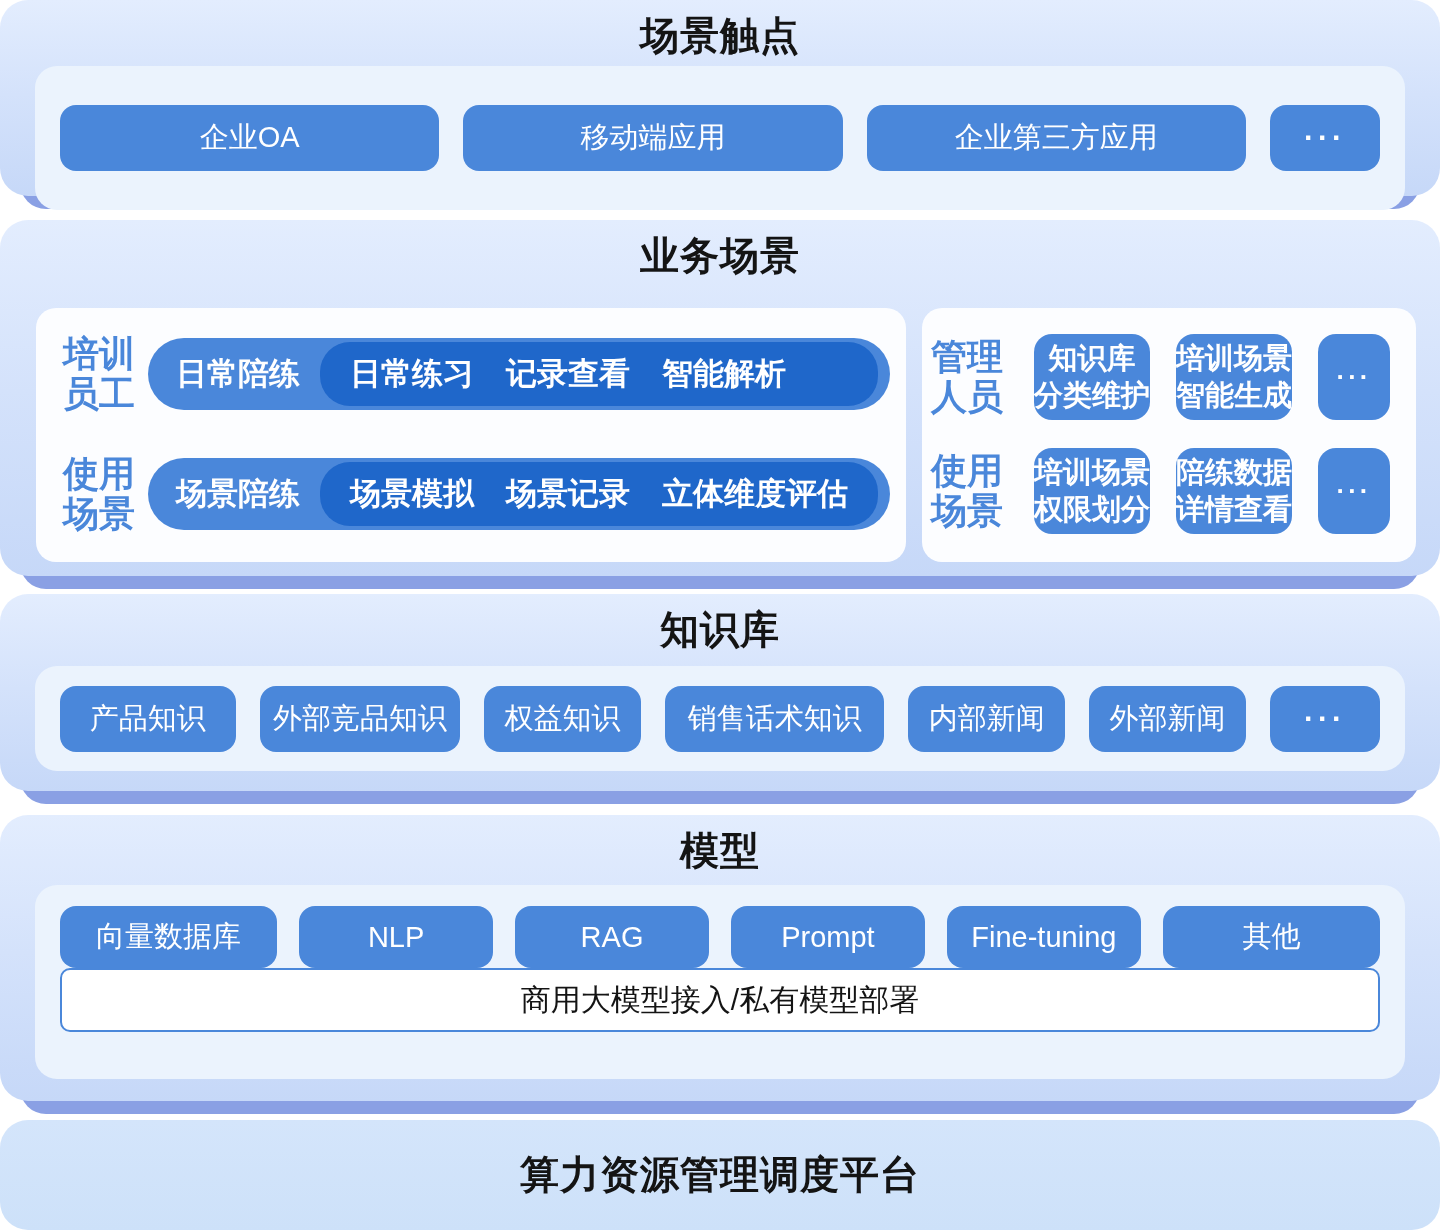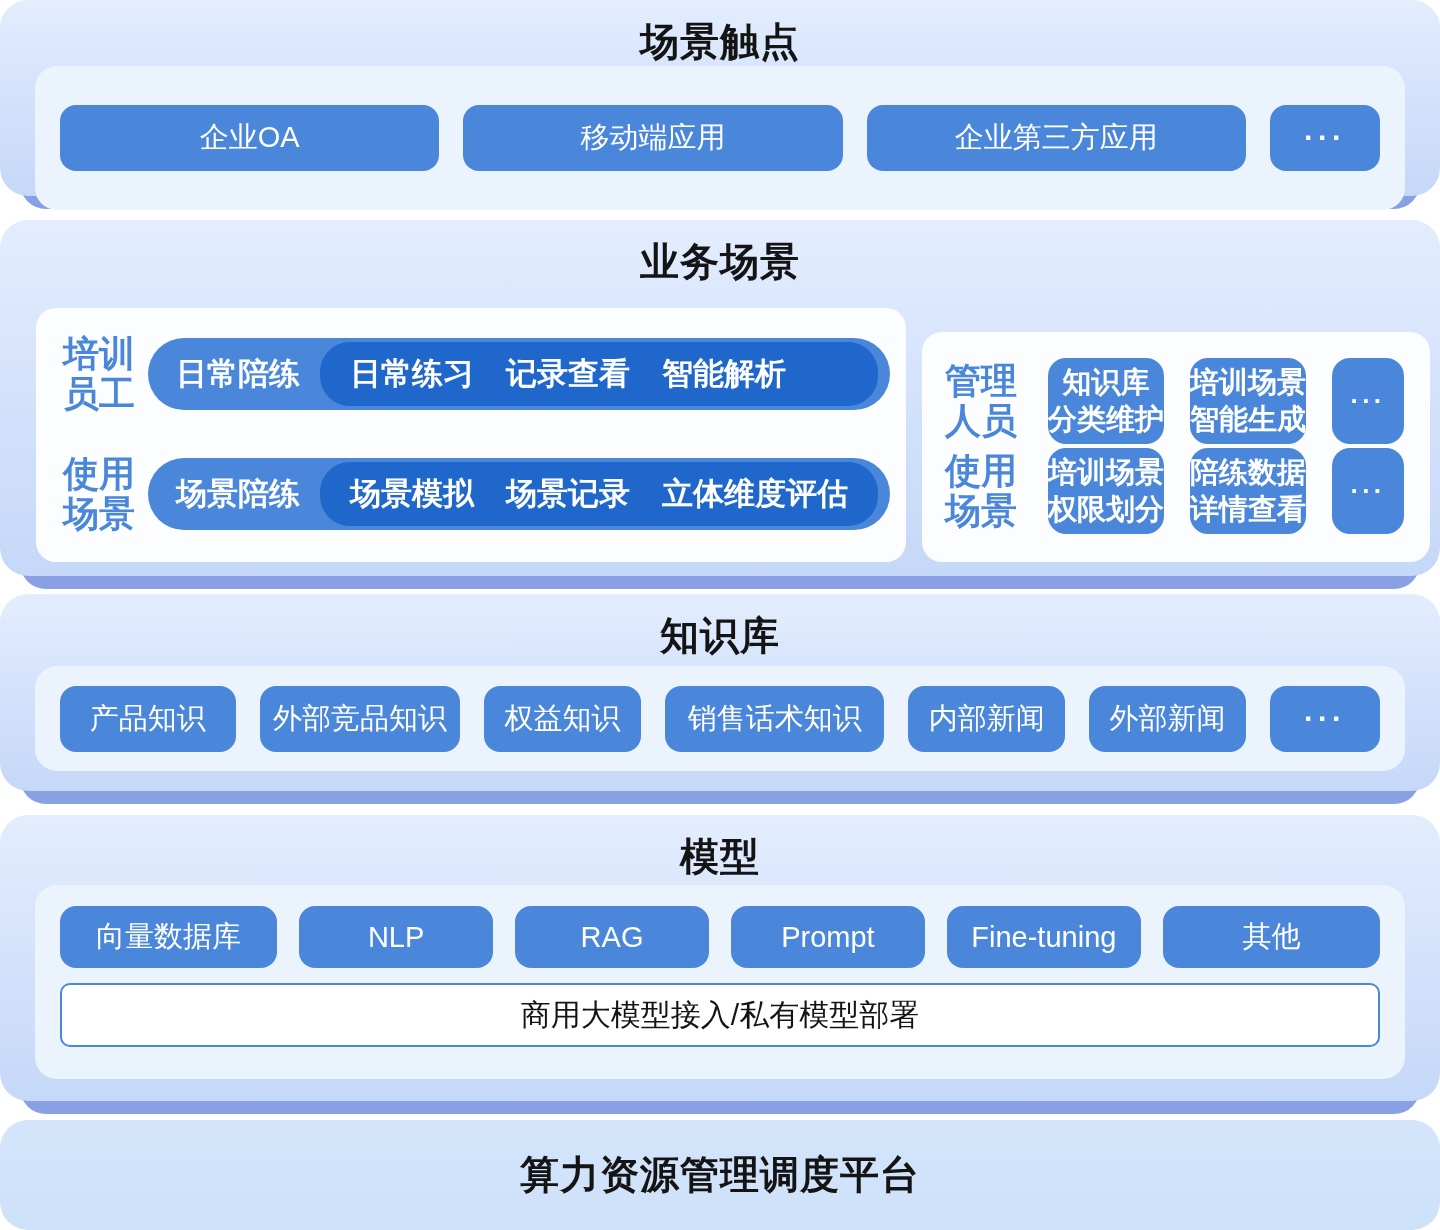--- a/index.html
+++ b/index.html
@@ -20,21 +20,21 @@
     background:#8aa0e4; border-radius:26px;
   }
   .band-card{
     position:absolute; inset:0; border-radius:28px;
     background:linear-gradient(180deg,#e3edfe 0%,#d4e2fb 48%,#c6d8f8 100%);
   }
   .s5 .band-card{ background:linear-gradient(180deg,#d4e5fb 0%,#cde1f9 100%);
     display:flex; align-items:center; justify-content:center; }
 
   .band-title{
-    padding-top:15px; text-align:center;
+    padding-top:9px; text-align:center;
     font-size:39px; font-weight:700; color:#141414; letter-spacing:1px;
   }
   .s5 .band-title{ padding-top:0; }
 
   .panel{
     position:absolute; left:35px; right:35px;
     background:#ebf3fd; border-radius:22px;
   }
   .row-panel{ display:flex; align-items:center; padding:0 25px; gap:24px; }
   .s1 .panel{ top:66px; height:144px; }
@@ -48,21 +48,21 @@
   .g10{ flex:1 1 0; } .g11{ flex:1.12 1 0; } .g13{ flex:1.28 1 0; } .g14{ flex:1.4 1 0; }
   .btn.more{ flex:0 0 110px; font-weight:700; letter-spacing:4px; font-size:30px; }
 
   
   .cards{ position:absolute; left:36px; right:34px; top:88px; bottom:14px; display:flex; gap:16px; }
   .white-card{
     background:#fcfdff; border-radius:20px;
     display:flex; flex-direction:column; justify-content:space-between;
   }
   .trainee-card{ flex:1.3 1 0; padding:26px 16px 28px 22px; }
-  .manager-card{ flex:1 1 0; padding:26px 26px 28px 18px;margin-top:24px; }
+  .manager-card{ flex:1 1 0; padding:26px 26px 28px 4px; }
   .srow{ display:flex; align-items:center; }
   .vlabel{
     flex:0 0 82px; text-align:center; color:#4a87da;
     font-size:36px; font-weight:700; line-height:40px; white-space:pre-line;
   }
   .pill-outer{
     flex:1 1 0; height:72px; margin-left:8px; background:#4a87da; border-radius:42px;
     display:flex; align-items:center; padding:0 12px 0 28px; gap:20px;
   }
   .pill-label{ color:#ffffff; font-size:31px; font-weight:700; white-space:nowrap; }
@@ -75,21 +75,21 @@
   .sq-btn{
     flex:1.1 1 0; height:86px; border-radius:18px; background:#4a87da; color:#ffffff;
     display:flex; flex-direction:column; align-items:center; justify-content:center;
     font-size:29px; font-weight:600; line-height:37px; white-space:nowrap;
   }
   .sq-more{ flex:0 0 72px; height:86px; border-radius:18px; background:#4a87da; color:#fff;
     display:flex; align-items:center; justify-content:center;
     font-size:26px; font-weight:700; letter-spacing:3px; }
 
   
-  .s4 .panel{ top:70px; height:194px; display:flex; flex-direction:column; gap:15px; padding:21px 25px; }
+  .s4 .panel{ top:70px; height:194px; display:flex; flex-direction:column; padding:21px 25px; }
   .model-row{ display:flex; gap:22px; }
   .model-row .btn{ height:62px; }
   .model-bar{
     height:64px; background:#ffffff; border:2px solid #4a87da; border-radius:10px;
     display:flex; align-items:center; justify-content:center;
     font-size:30px; font-weight:400; color:#141414;
   }
 </style>
 </head>
 <body>

